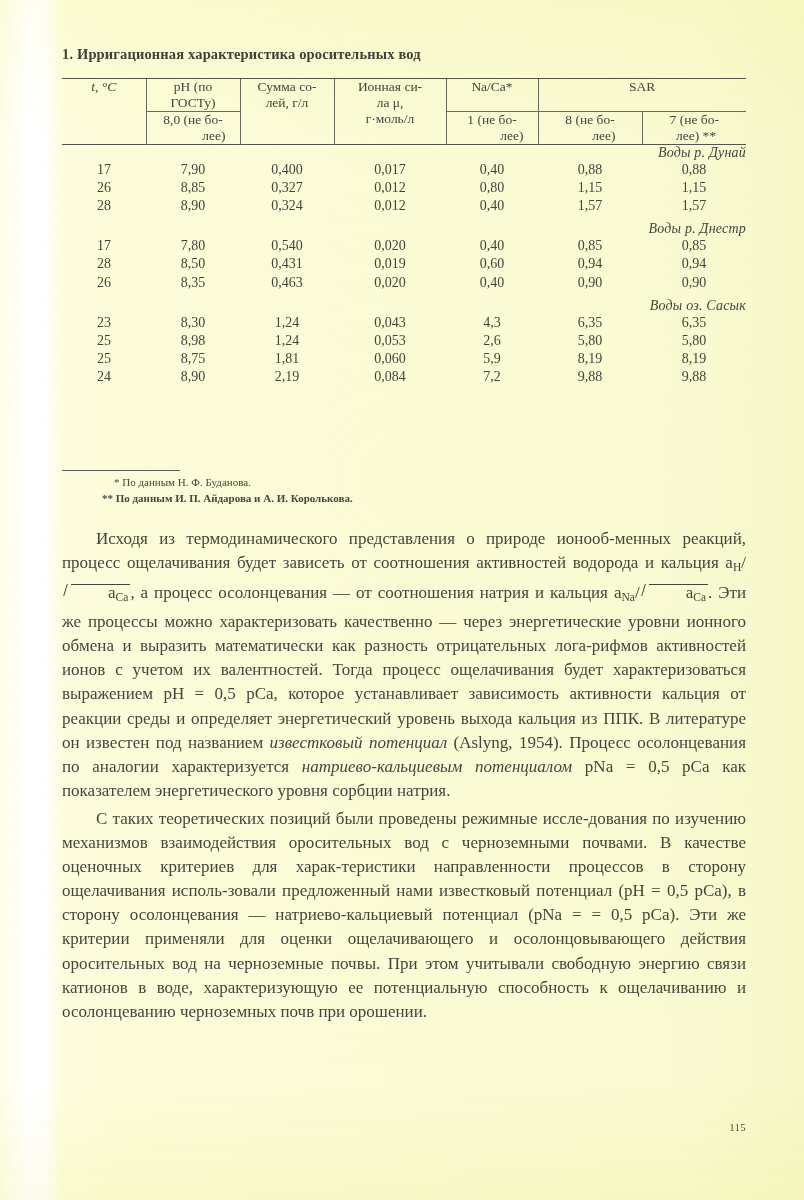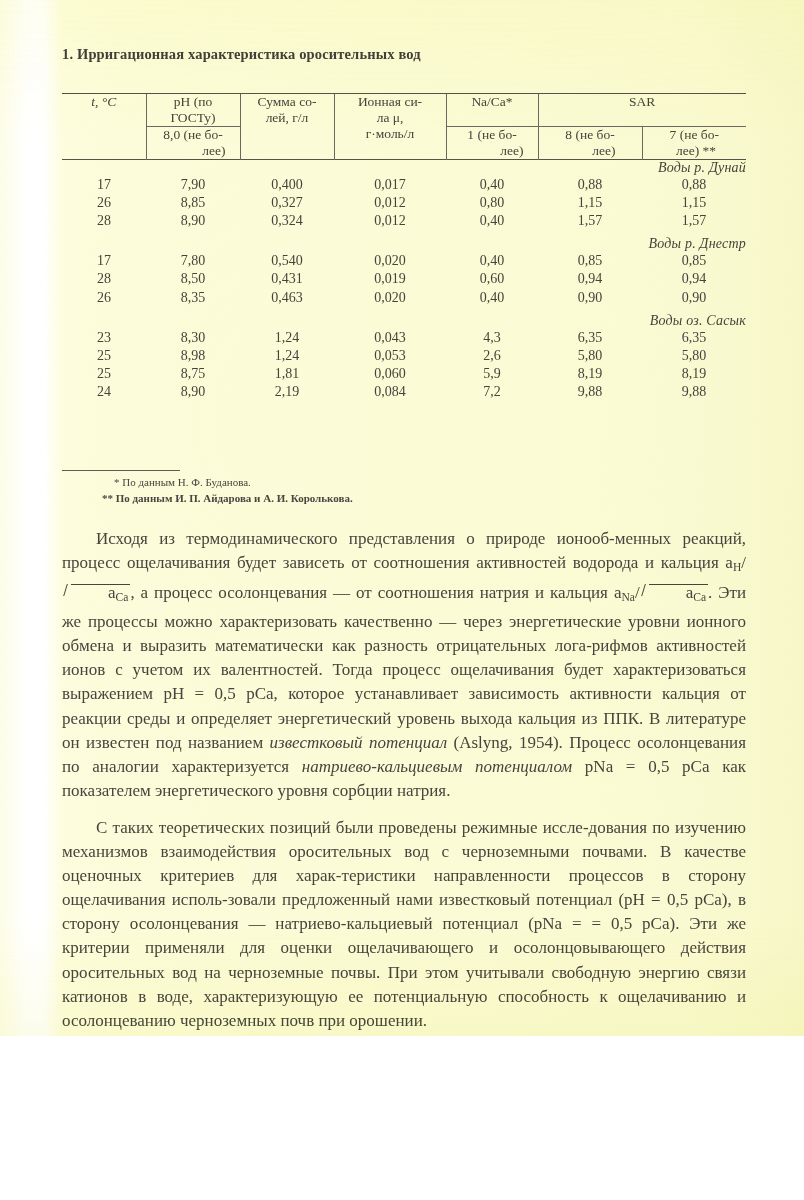--- a/index.html
+++ b/index.html
@@ -12,21 +12,21 @@
     height: 1200px;
     overflow: hidden;
     font-family: "Liberation Serif", "DejaVu Serif", serif;
     color: #3b3a33;
   }
 
   
   #page {
     position: relative;
     width: 804px;
-    height: 1036px;
+    height: 1200px;
     background:
       linear-gradient(90deg,
         #fdfde8 0px,
         #ffffff 26px,
         #ffffff 44px,
         #fdfdde 62px,
         #fcfcda 120px,
         #fbfbd6 400px,
         #fafad2 690px,
         #f7f7c9 804px);
@@ -57,21 +57,20 @@
     color: #413f37;
     white-space: nowrap;
   }
 
   
   #irrigation-table {
     position: absolute;
     left: 62px;
     top: 78px;
     width: 684px;
-    margin-top: 15px;
   }
   table.grid {
     border-collapse: collapse;
     width: 684px;
     font-size: 13.5px;
     color: #45443c;
   }
   table.grid th,
   table.grid td {
     padding: 0;
@@ -158,21 +157,21 @@
     line-height: 24.1px;
     color: #46453d;
   }
   p.para {
     margin: 0;
     text-align: justify;
     text-justify: inter-word;
     text-indent: 34px;
     hyphens: manual;
   }
-  p.para + p.para { margin-top: 13px; }
+  p.para + p.para { margin-top: 4px; }
   i, .it { font-style: italic; }
 
   
   .sub {
     font-size: 0.68em;
     vertical-align: -0.30em;
     letter-spacing: 0;
   }
   .sqrt {
     display: inline-block;

